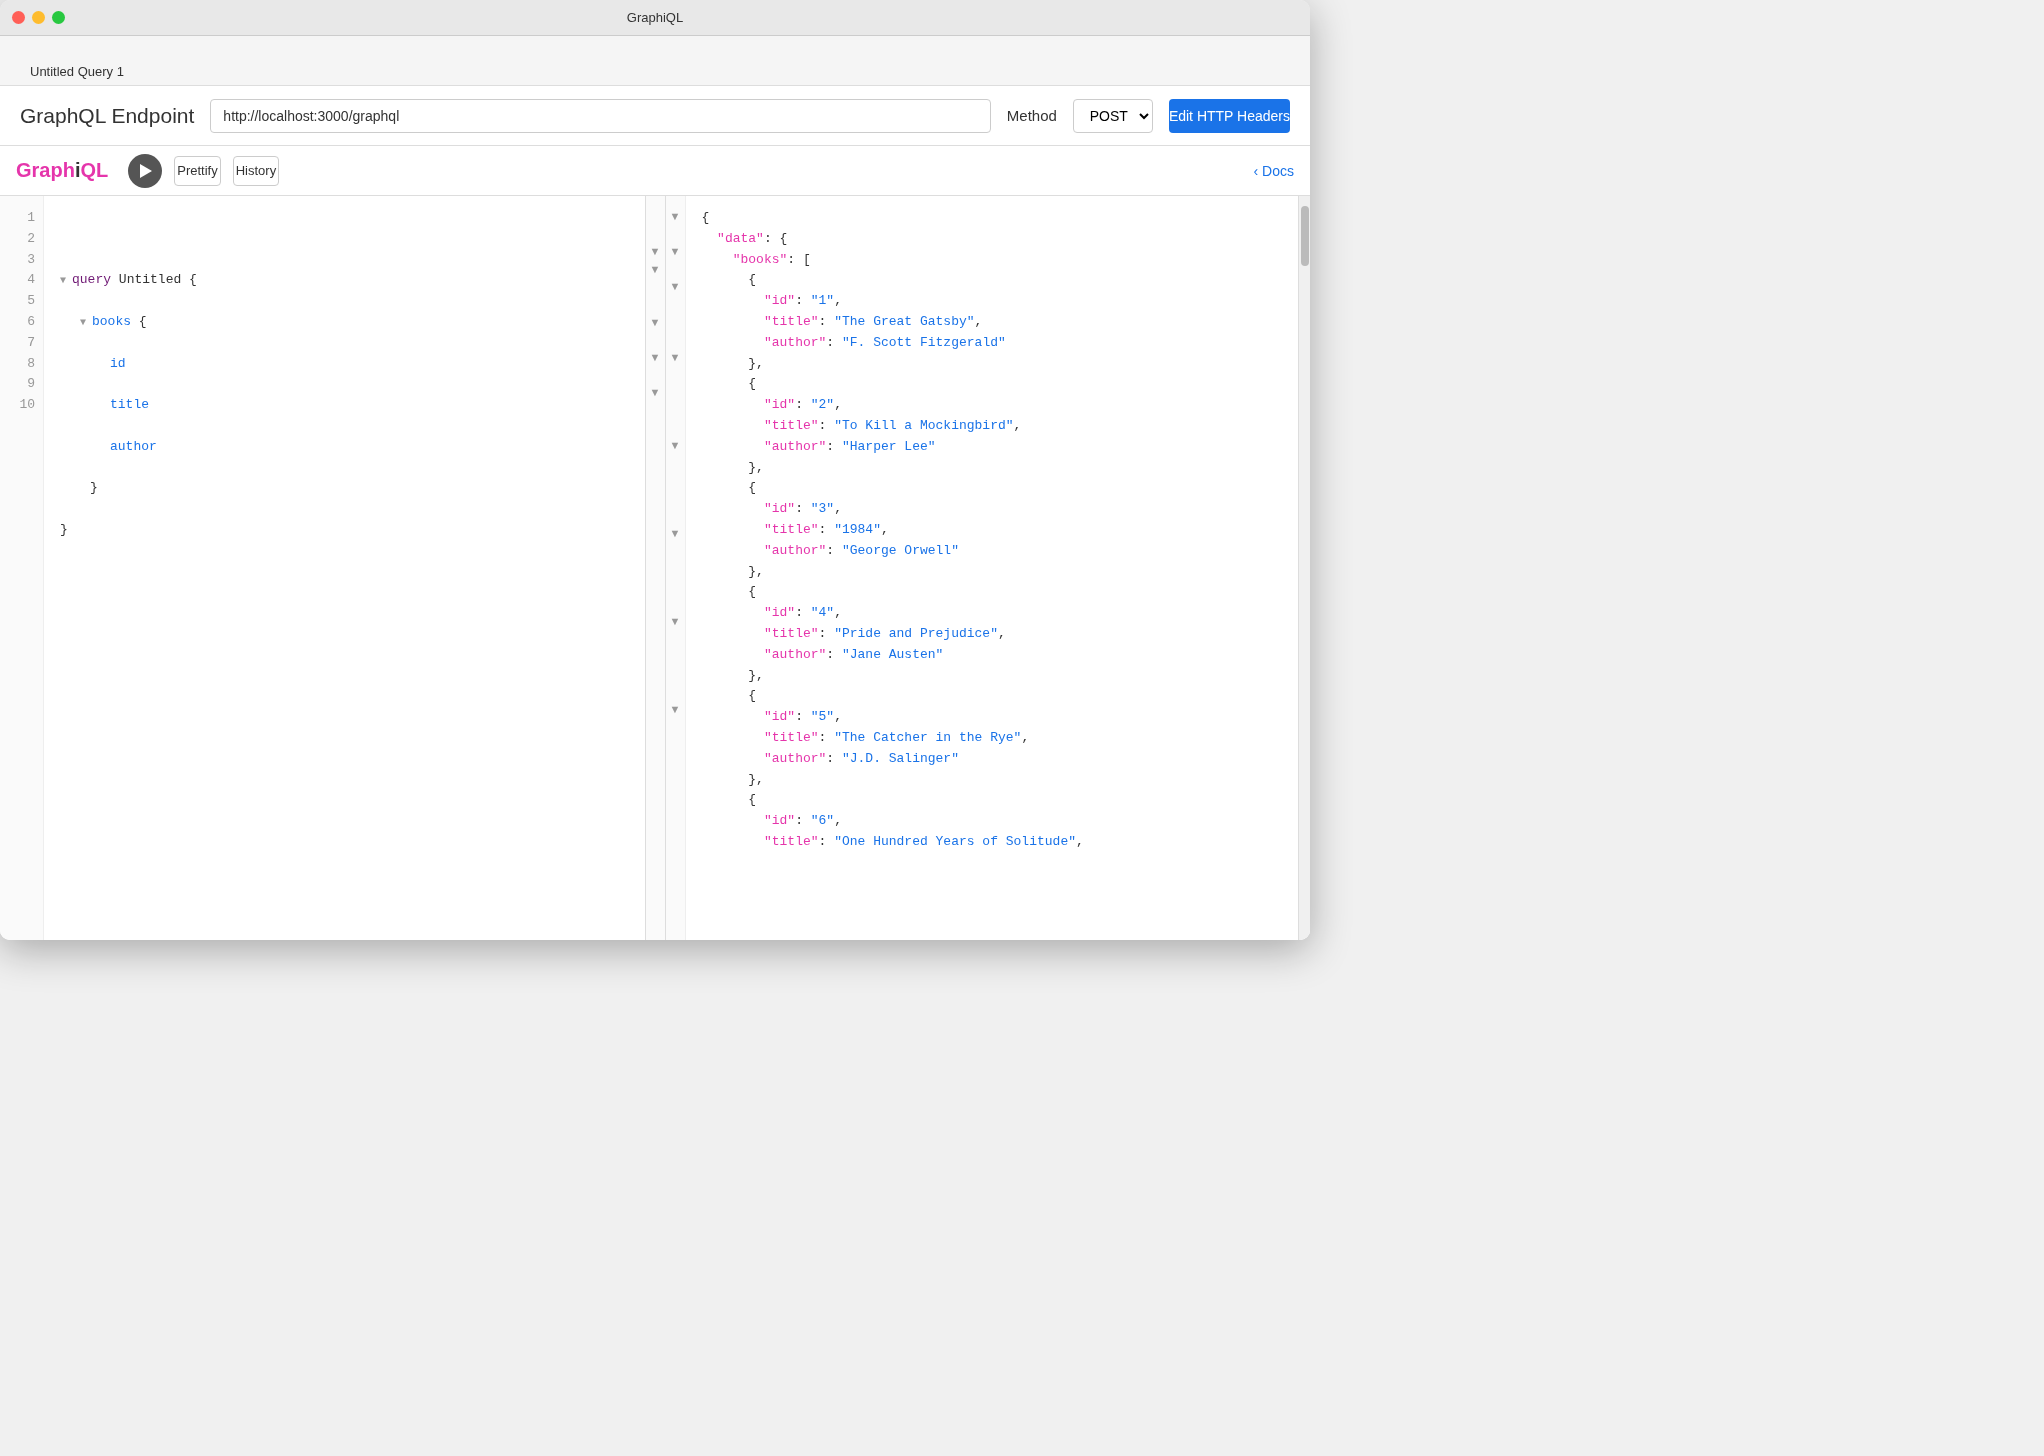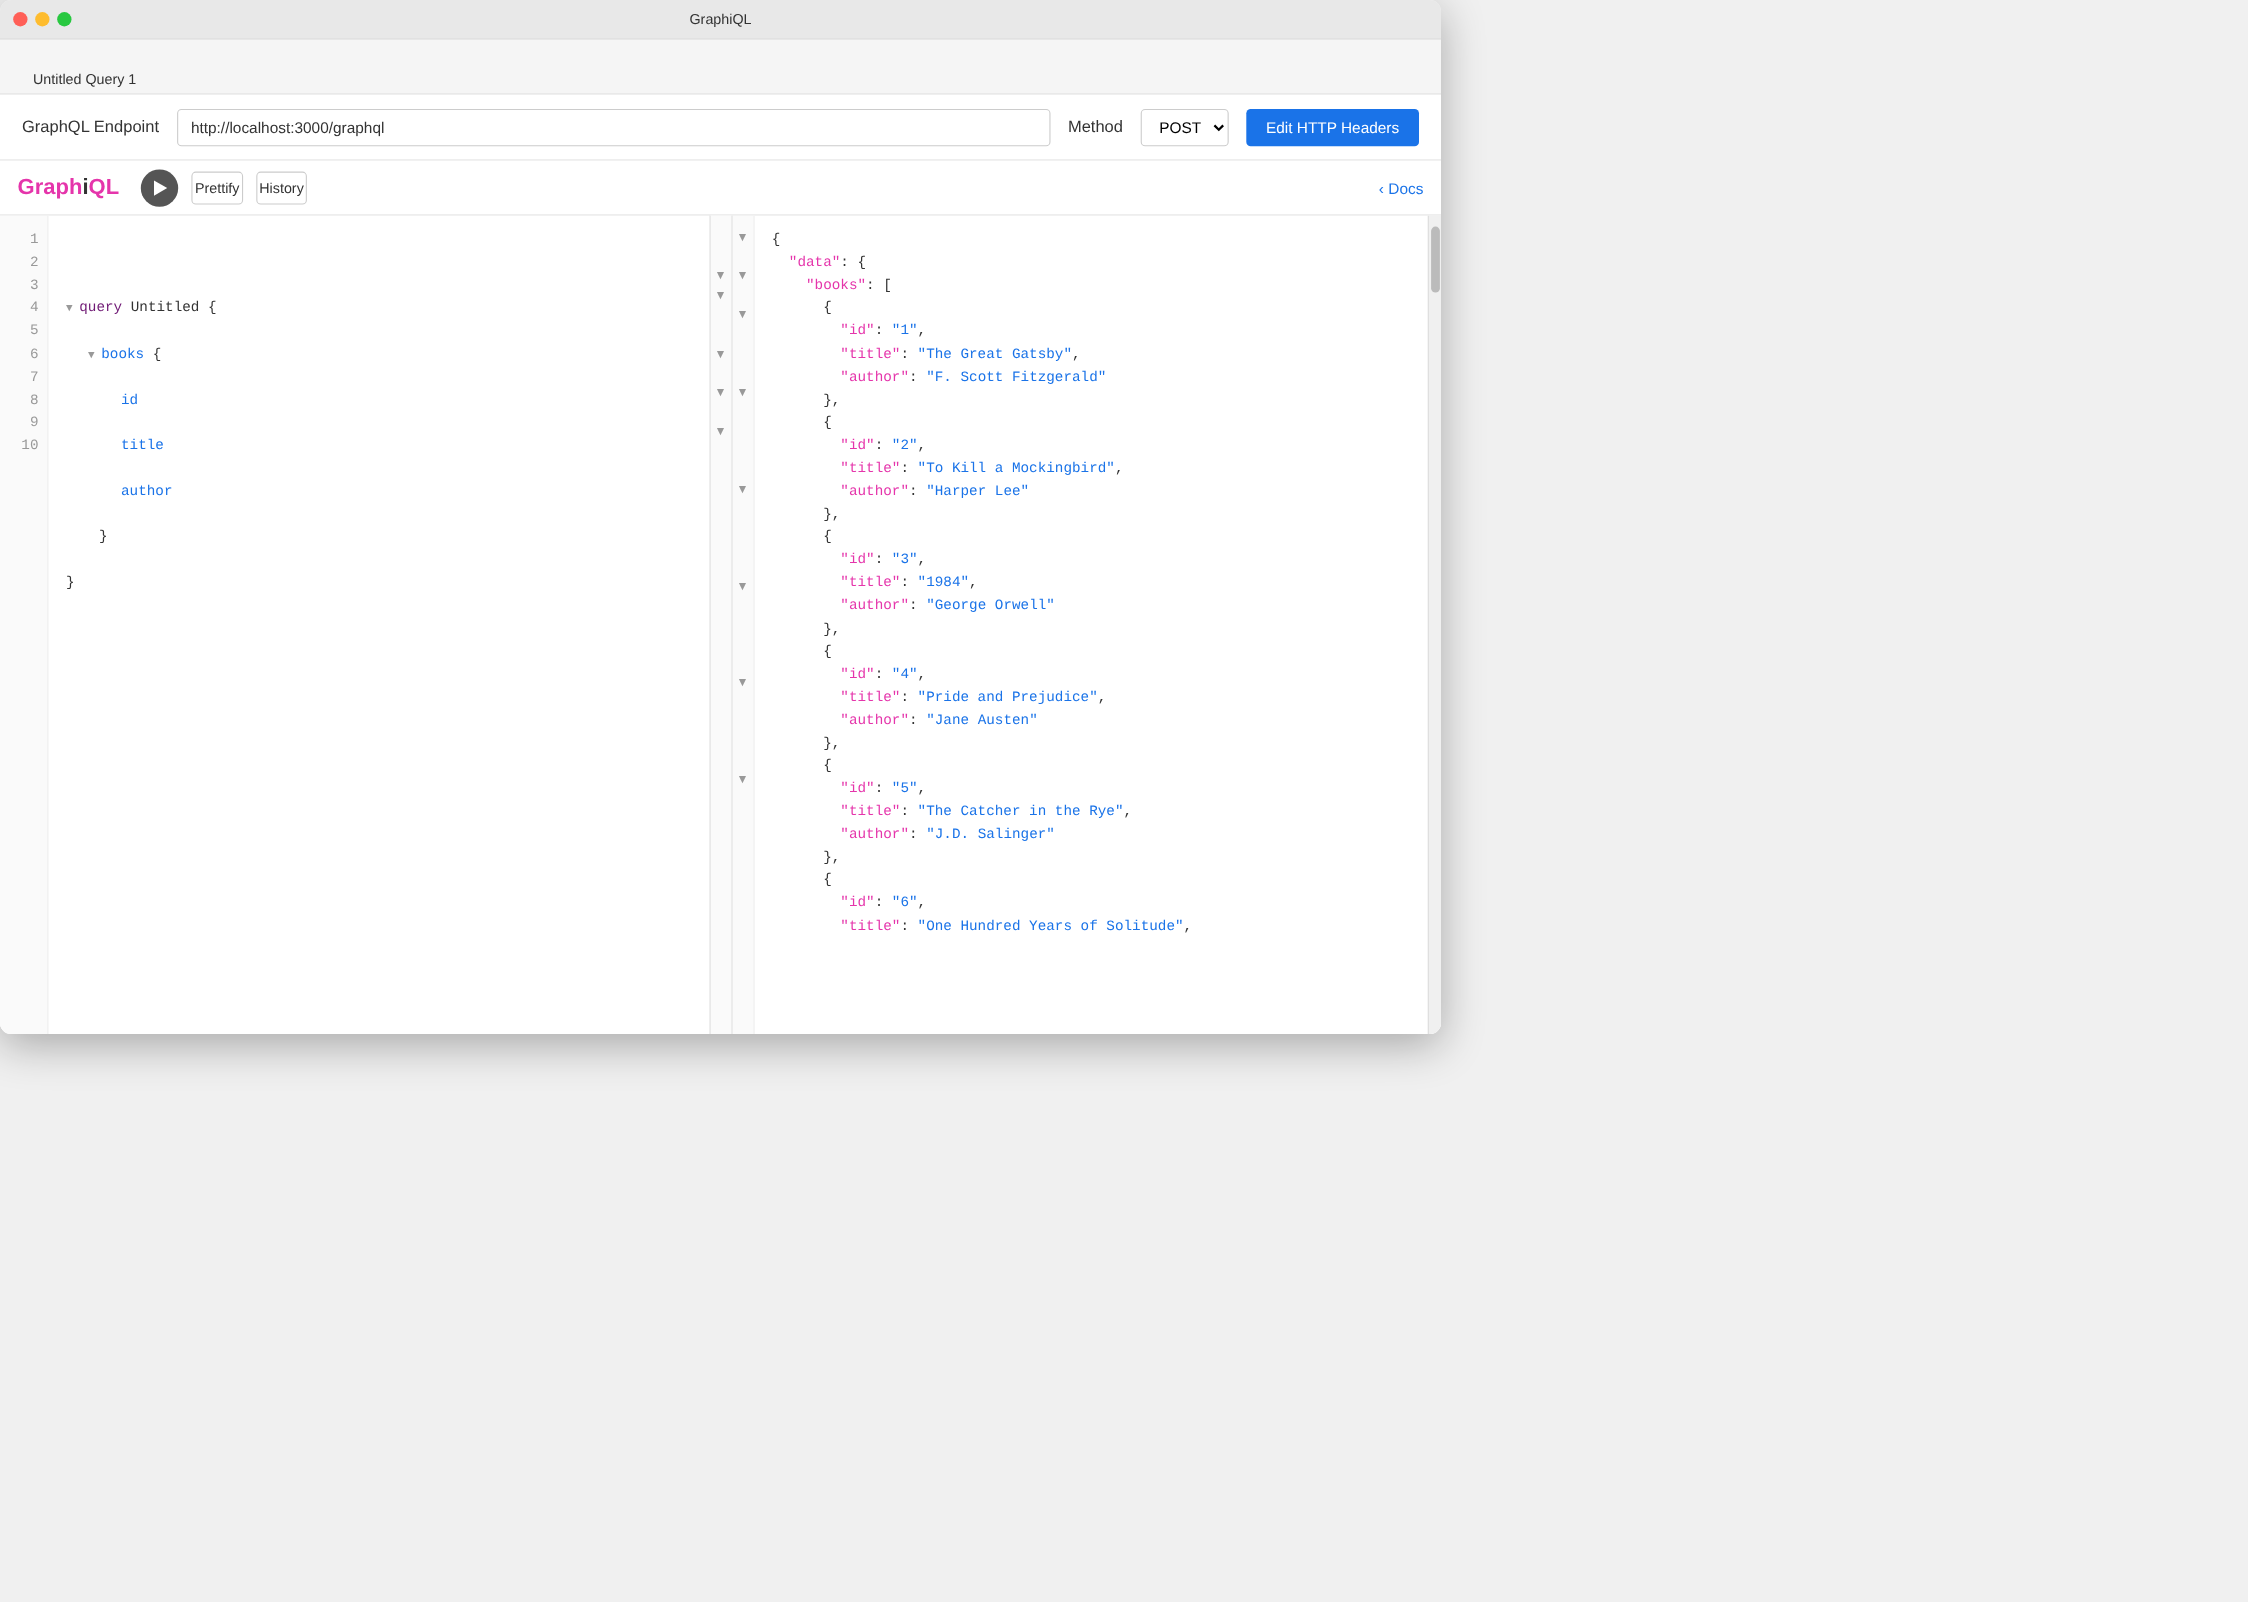--- a/index.html
+++ b/index.html
@@ -65,21 +65,21 @@
     .endpoint-bar {
       background: #fff;
       height: 60px;
       display: flex;
       align-items: center;
       padding: 0 20px;
       gap: 16px;
       border-bottom: 1px solid #ddd;
     }
     .endpoint-label {
-      font-size: 15px;
+      font-size: 21px;
       color: #333;
       font-weight: 400;
       white-space: nowrap;
     }
     .endpoint-input {
       flex: 1;
       height: 34px;
       border: 1px solid #ccc;
       border-radius: 4px;
       padding: 0 12px;
@@ -103,21 +103,21 @@
       outline: none;
       min-width: 80px;
       text-align: right;
     }
     .edit-headers-btn {
       height: 34px;
       background: #1a73e8;
       color: #fff;
       border: none;
       border-radius: 4px;
-      padding: 0 18px;
+      padding: 0 0;
       font-size: 14px;
       cursor: pointer;
       white-space: nowrap;
     }
 
     
     .graphiql-toolbar {
       background: #fff;
       height: 50px;
       display: flex;

